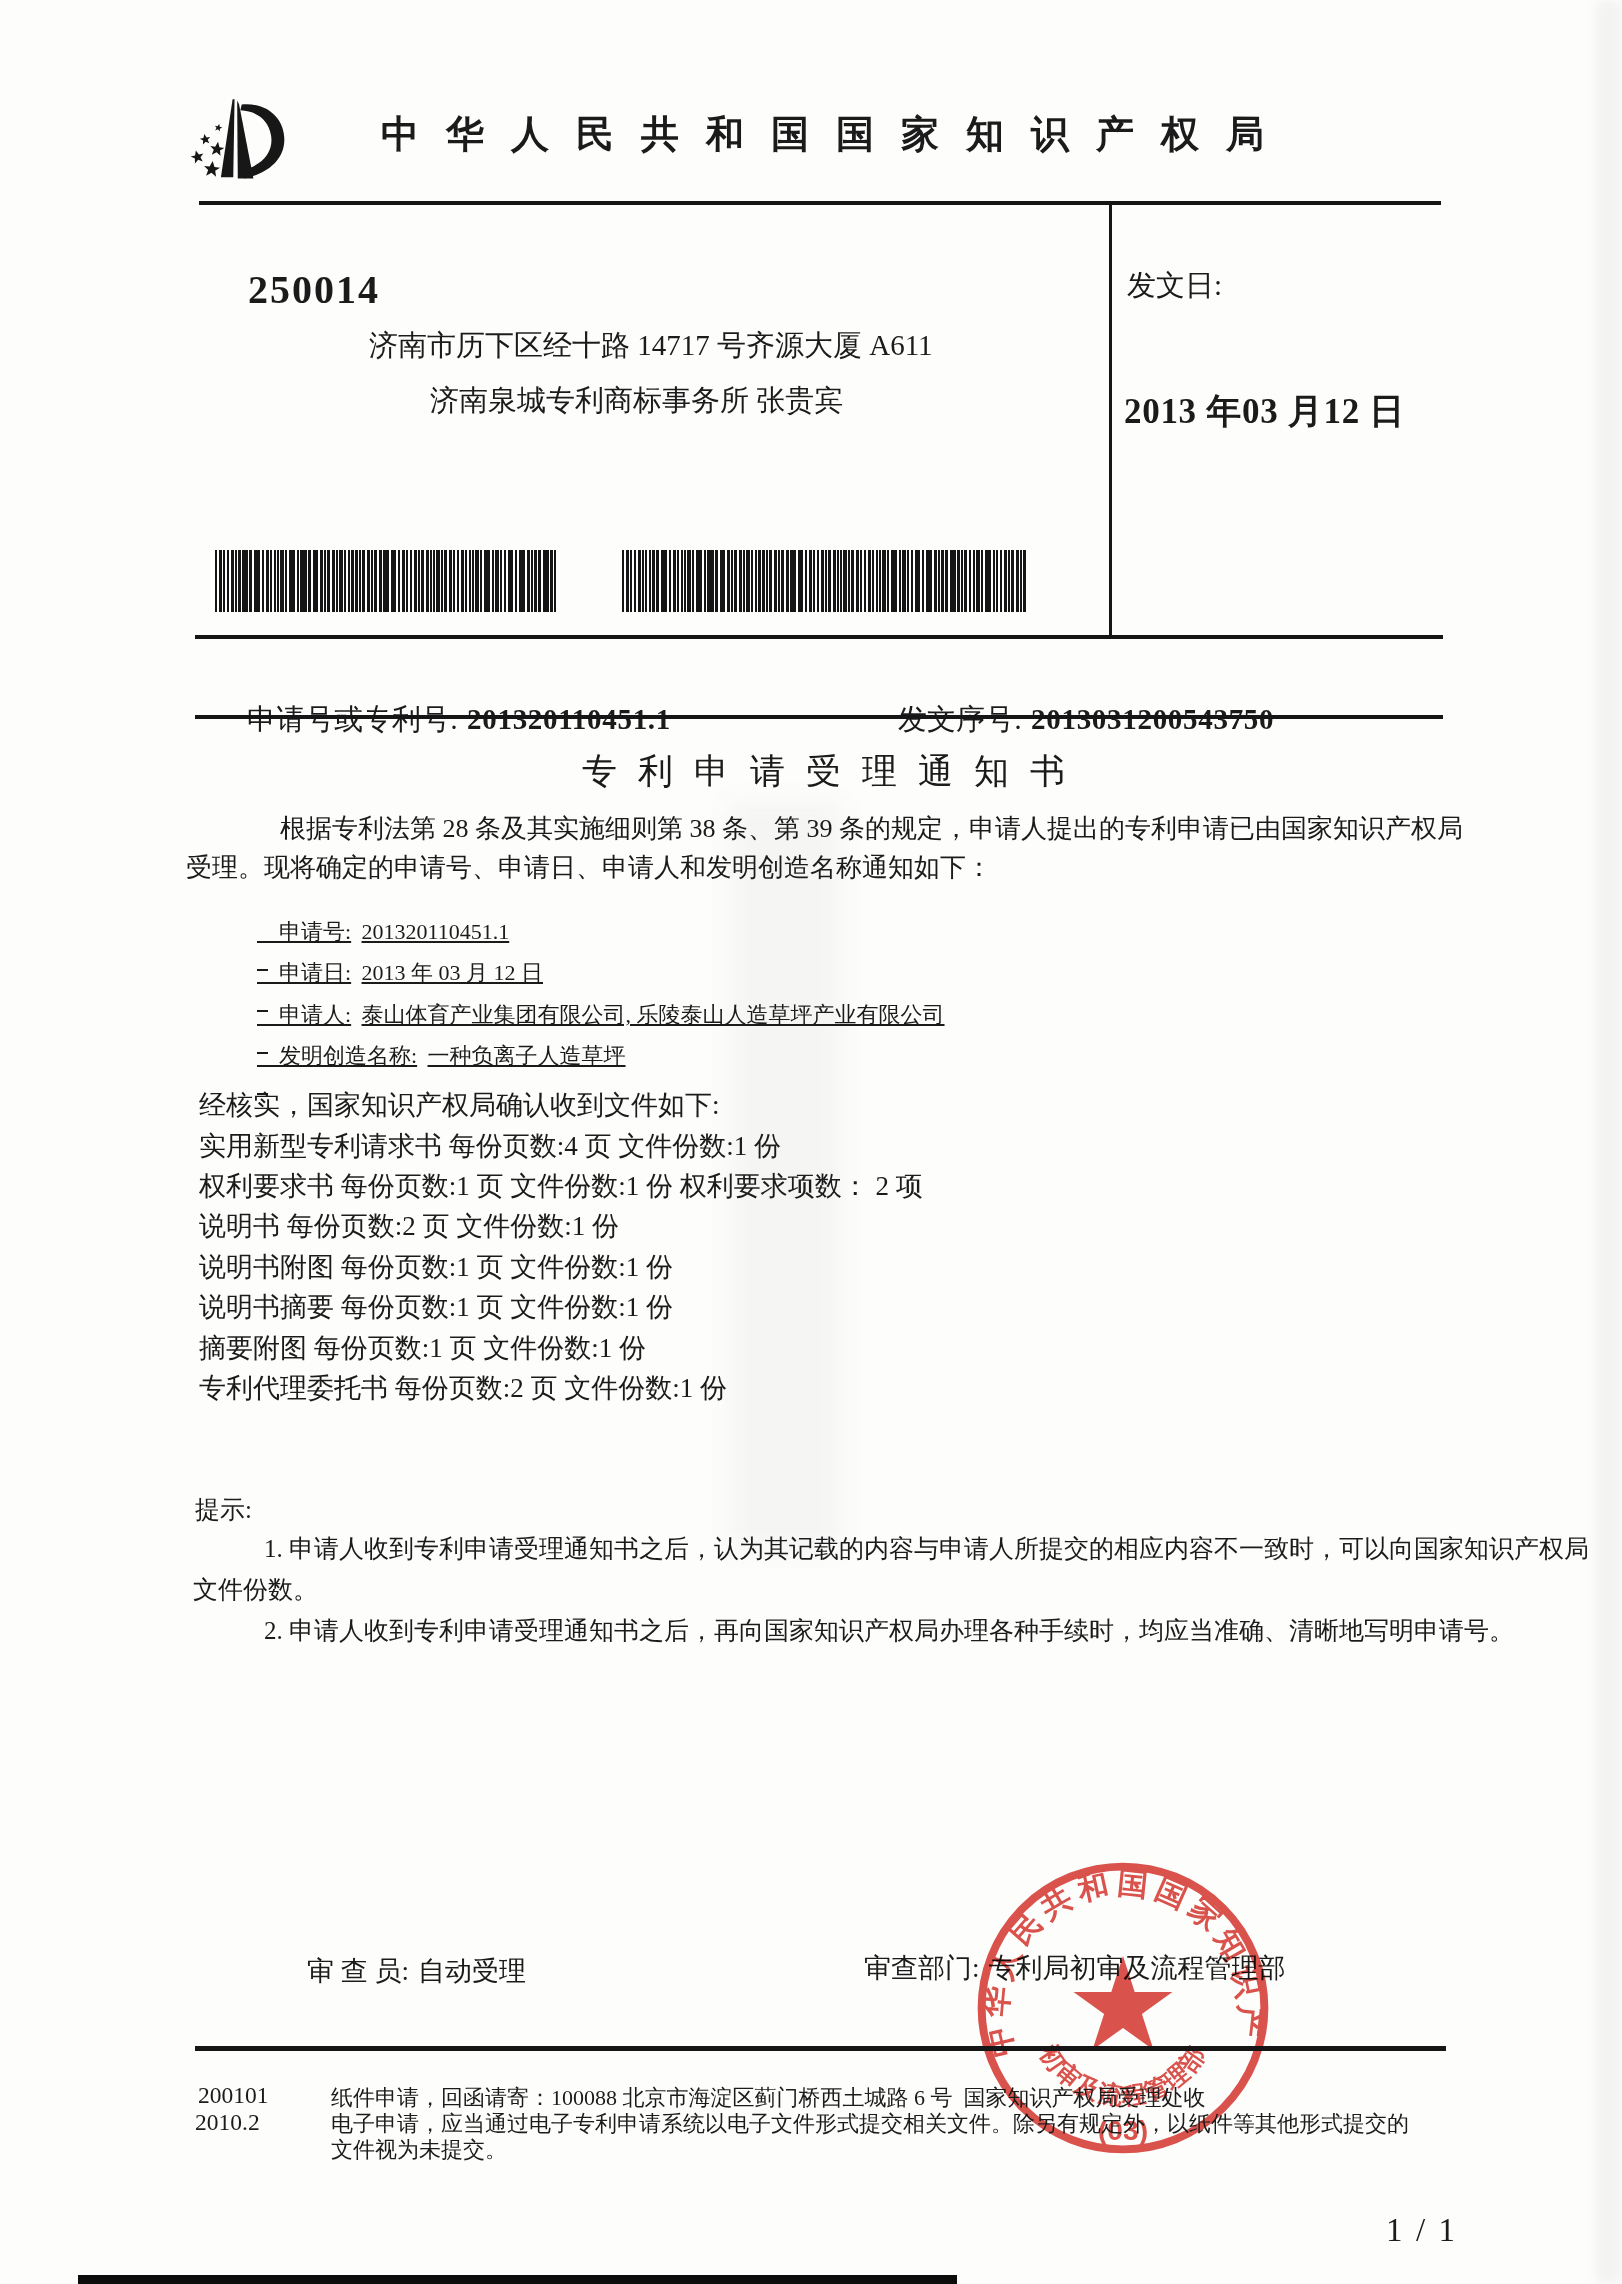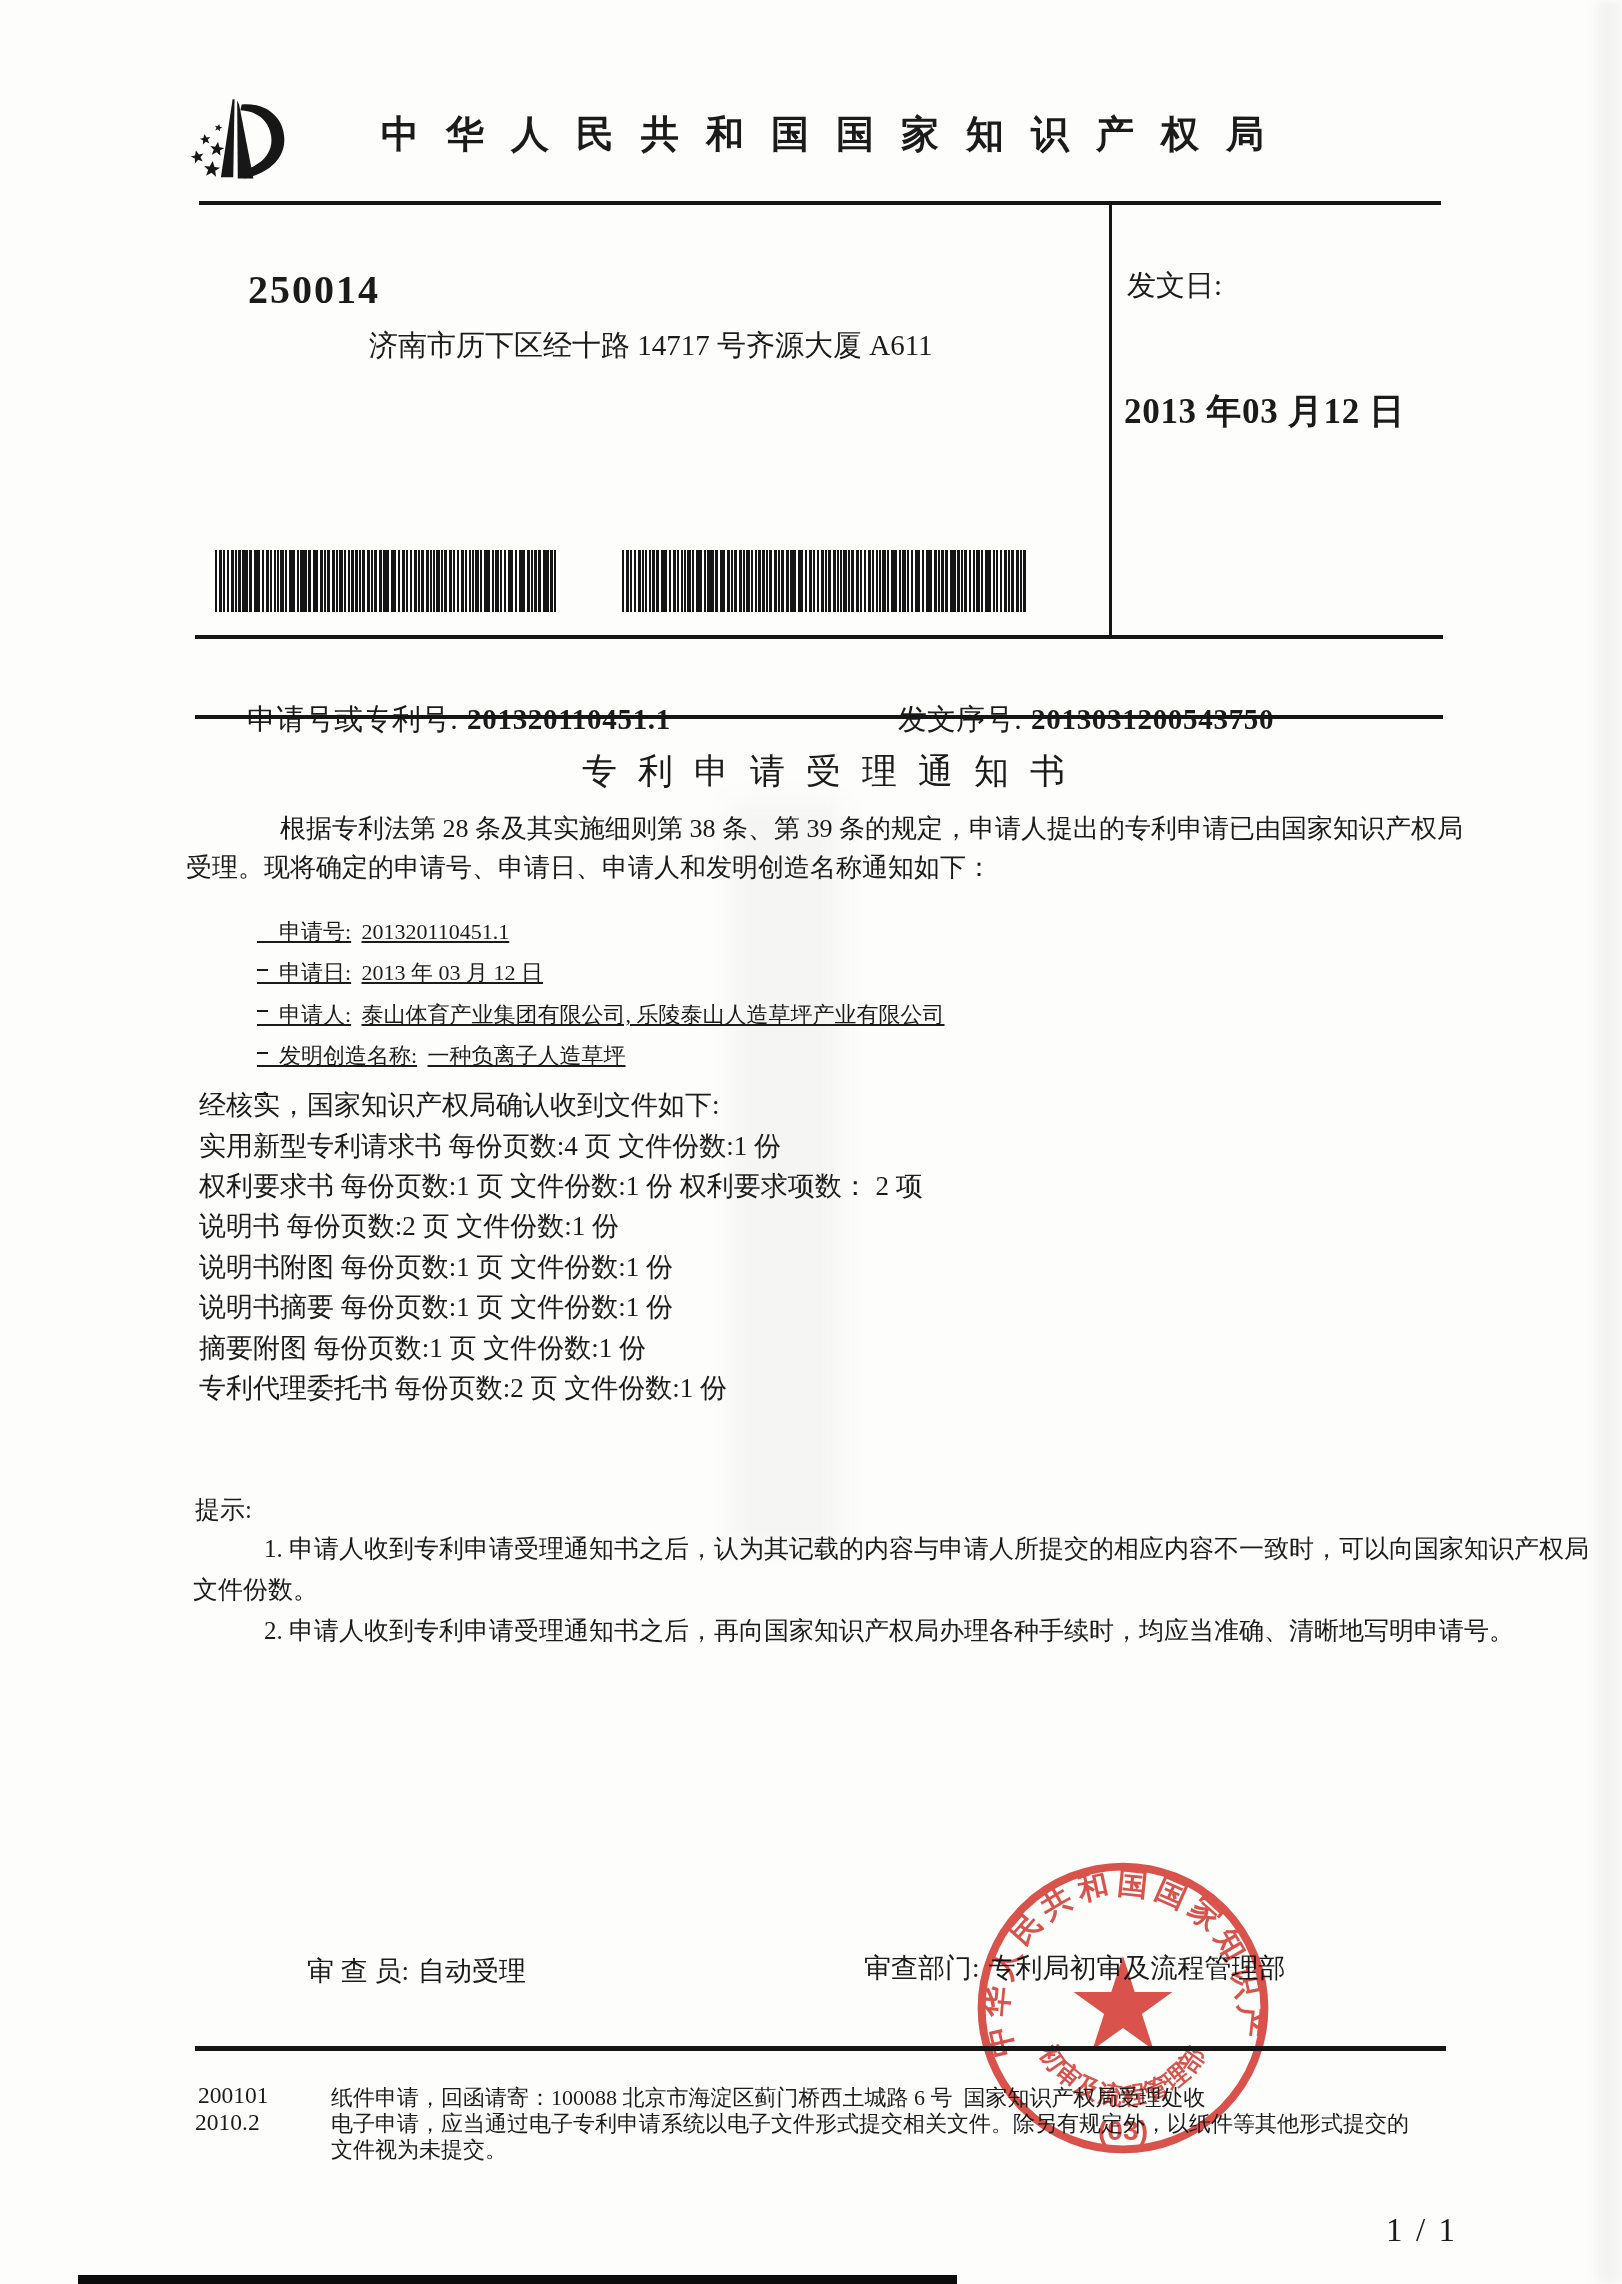--- a/index.html
+++ b/index.html
@@ -98,20 +98,21 @@
     <path d="M98,16 C142,12 168,44 163,78 C159,106 132,124 102,130 L110,114 C136,104 147,84 143,63 C139,40 121,26 96,25 Z" fill="#171717"></path>
   </svg>
 
   <div class="abs sans agency-title">中华人民共和国国家知识产权局</div>
 
   <div class="hr hr1"></div>
   <div class="hr vline"></div>
 
   <div class="abs postcode">250014</div>
   <div class="abs addr1">济南市历下区经十路 14717 号齐源大厦 A611</div>
+  <div class="abs addr2">济南泉城专利商标事务所 张贵宾</div>
 
   <div class="abs date-label">发文日:</div>
   <div class="abs date-value">2013 年03 月12 日</div>
 
   <div class="barcode bc1"></div>
   <div class="barcode bc2"></div>
 
   <div class="hr hr2"></div>
 
   <div class="abs refrow ref-left">

